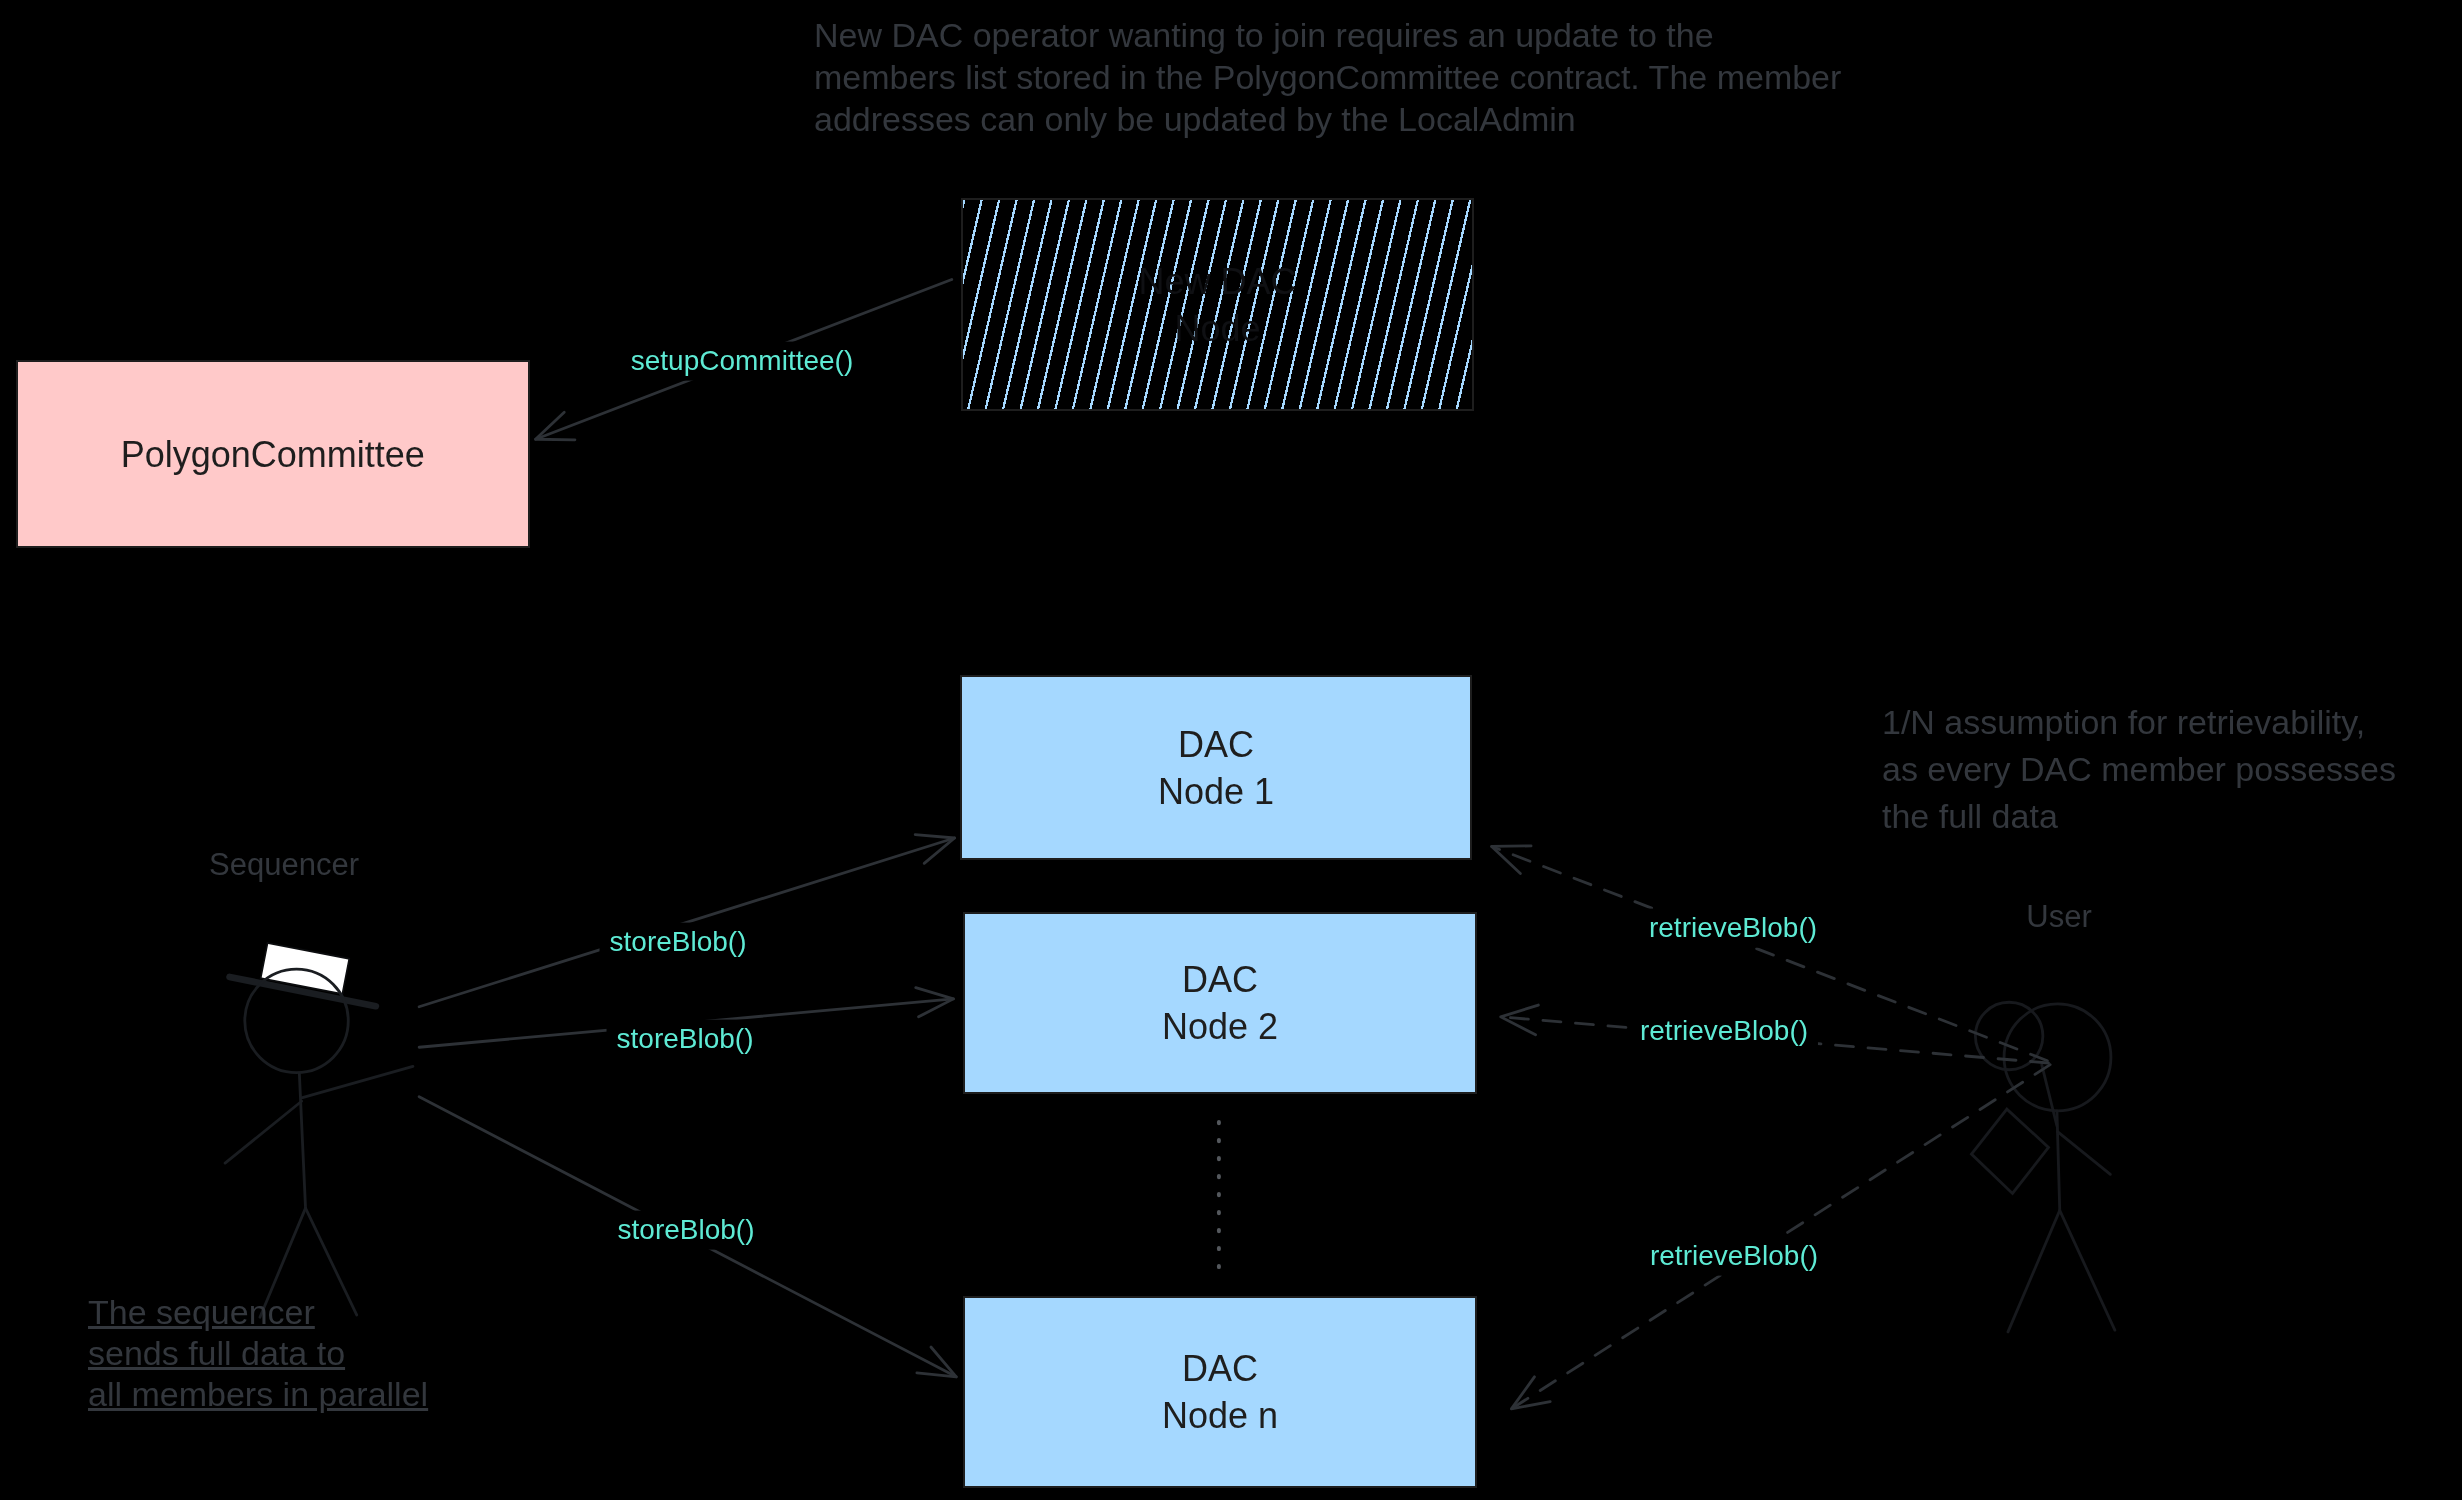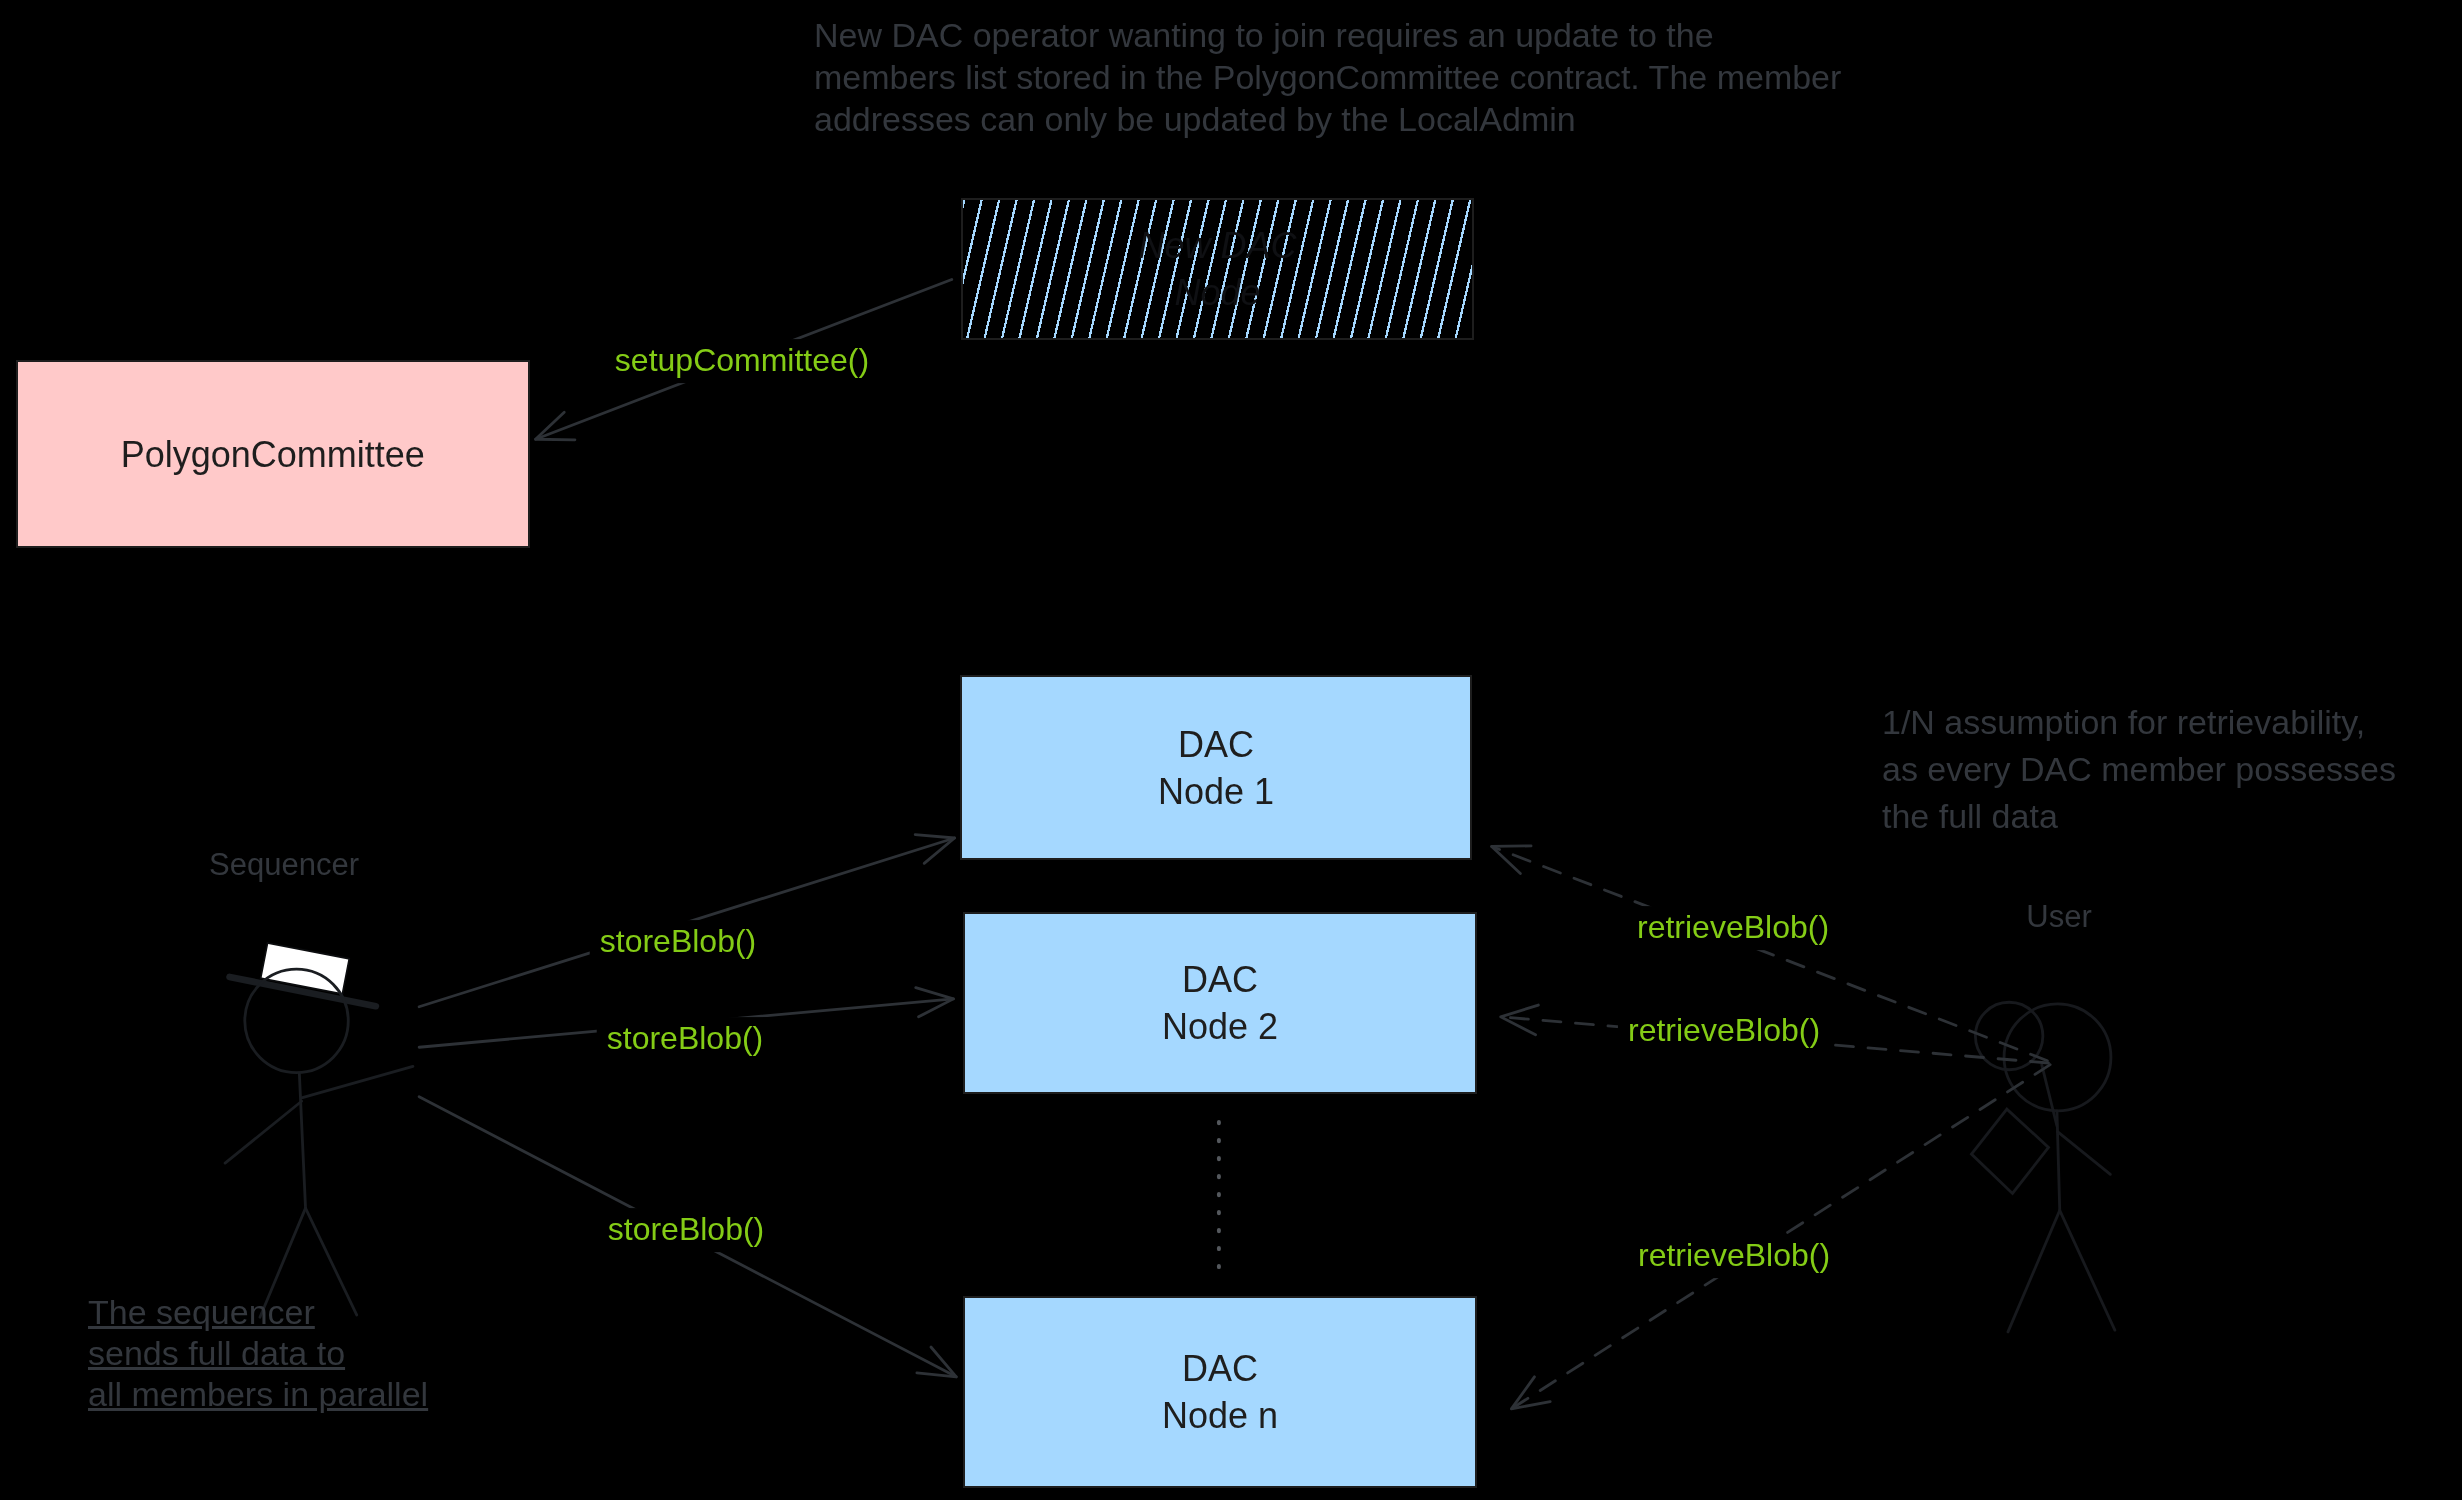--- a/index.html
+++ b/index.html
@@ -46,38 +46,38 @@
     color: #33373d;
     font-size: 31px;
     white-space: nowrap;
     z-index: 3;
   }
   .edge-label {
     position: absolute;
     transform: translate(-50%, -50%);
     background: #000000;
     padding: 3.4px 10px;
-    color: #84cc16;
-    font-size: 32px;
+    color: #5eead4;
+    font-size: 28px;
     white-space: nowrap;
     z-index: 3;
   }
   .edge { stroke: #2d3136; stroke-width: 5; fill: none; stroke-linecap: round; }
   .edge.dashed { stroke-dasharray: 32 26; }
   .edge-head { stroke: #2d3136; stroke-width: 5; fill: none; stroke-linecap: round; stroke-linejoin: round; }
   .dotted-sep { stroke: #54585d; stroke-width: 7; stroke-dasharray: 2 30; stroke-linecap: round; }
   .figure-stroke { stroke: #1a1d21; stroke-width: 5; fill: none; stroke-linecap: round; }
   .figure-stroke.user { stroke: #17191d; }
 </style>
 </head>
 <body>
 
 <div id="canvas">
 
-  <div class="box hatched" style="left:961px; top:198px; width:513px; height:142px;font-style:italic;">
+  <div class="box hatched" style="left:961px; top:198px; width:513px; height:213px;">
     <div>New DAC</div>
     <div>Node</div>
   </div>
 
   <div class="box pink" style="left:15.8px; top:360px; width:514px; height:188px;">
     <div>PolygonCommittee</div>
   </div>
 
   <div class="box blue" style="left:960px; top:675px; width:512px; height:185px;">
     <div>DAC</div>

